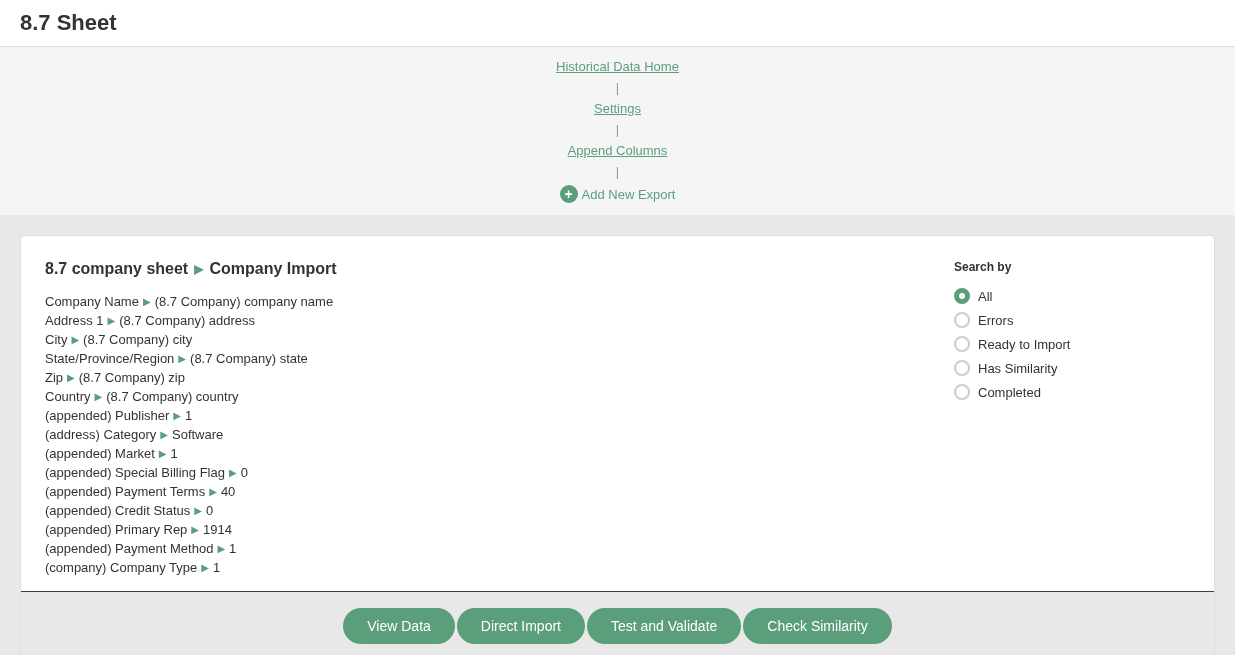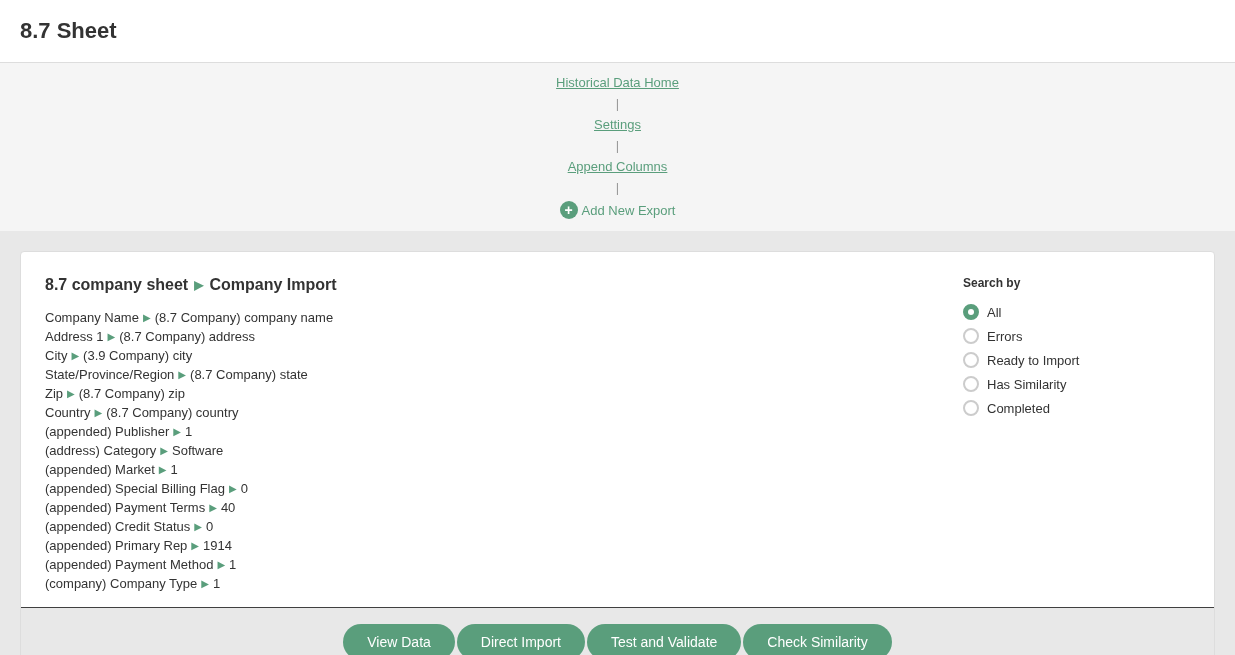--- a/index.html
+++ b/index.html
@@ -4,21 +4,21 @@
   <style>
     * { box-sizing: border-box; margin: 0; padding: 0; }
     body {
       font-family: Arial, sans-serif;
       background-color: #e8e8e8;
       font-size: 14px;
       color: #333;
     }
     .top-bar {
       background-color: #fff;
-      padding: 18px 20px;
+      padding: 10px 20px;
       border-bottom: 1px solid #ddd;
     }
     .page-title {
       font-size: 22px;
       font-weight: bold;
       color: #333;
     }
     .nav-bar {
       display: flex;
       justify-content: flex-end;
@@ -61,21 +61,21 @@
       line-height: 1;
     }
     .main-content {
       margin: 20px;
       background-color: #fff;
       border: 1px solid #ddd;
       border-radius: 4px;
     }
     .content-area {
       display: flex;
-      padding: 24px 31px 16px 24px;
+      padding: 24px 40px 16px 24px;
       gap: 40px;
     }
     .left-panel {
       flex: 1;
     }
     .right-panel {
       flex: 0 0 220px;
     }
     .section-title {
       font-size: 16px;
@@ -203,21 +203,21 @@
       <span class="field-value">(8.7 Company) company name</span>
           </div>
           <div class="field-item">
             <span>Address 1</span>
       <span class="field-arrow">▶</span>
       <span class="field-value">(8.7 Company) address</span>
           </div>
           <div class="field-item">
             <span>City</span>
       <span class="field-arrow">▶</span>
-      <span class="field-value">(3.9 Company) city</span>
+      <span class="field-value">(8.7 Company) city</span>
           </div>
           <div class="field-item">
             <span>State/Province/Region</span>
       <span class="field-arrow">▶</span>
       <span class="field-value">(8.7 Company) state</span>
           </div>
           <div class="field-item">
             <span>Zip</span>
       <span class="field-arrow">▶</span>
       <span class="field-value">(8.7 Company) zip</span>

